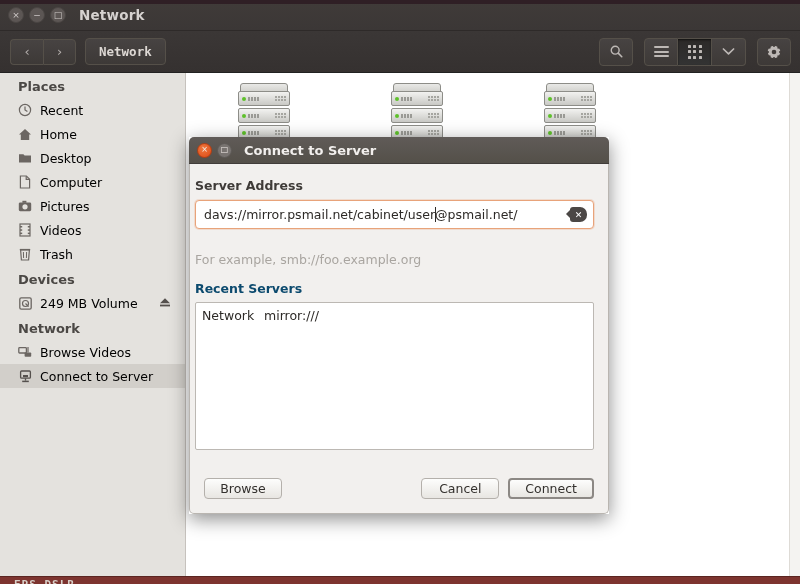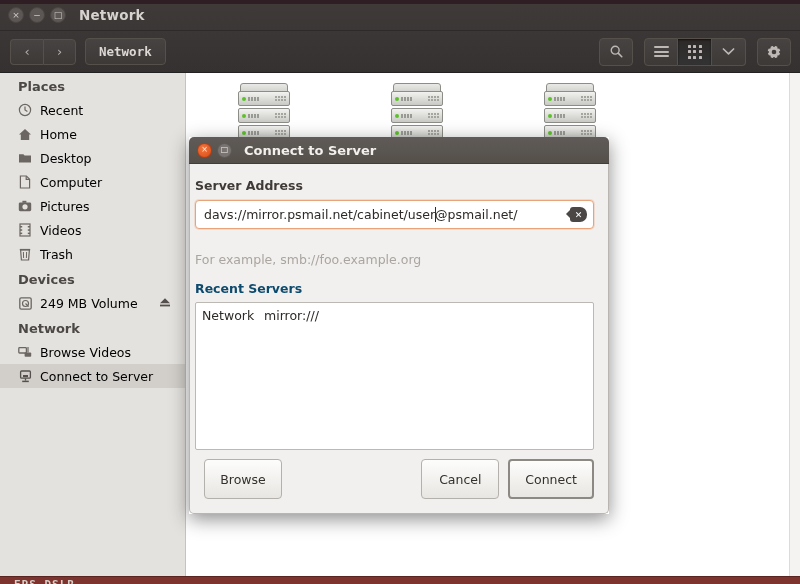--- a/index.html
+++ b/index.html
@@ -207,21 +207,21 @@
     height: 148px; background:#fff; border:1px solid #bcb8b3; border-radius:2px;
     padding: 4px 0 0 0; overflow:hidden;
   }
   .lrow { display:flex; font-size:12.5px; color:#2d2a27; padding: 1px 0 1px 6px; }
   .lrow .c1 { width: 62px; }
   .btnrow {
     position:absolute; left:14px; right:14px; bottom:14px;
     display:flex; align-items:center;
   }
   .btn {
-    height: 40px; padding: 0 15px; min-width: 78px;
+    height: 21px; padding: 0 15px; min-width: 78px;
     background: linear-gradient(to bottom,#fdfdfc,#e8e6e2);
     border:1px solid #b4b0ab; border-radius:4px;
     font-size:12.5px; color:#33302d;
     display:flex; align-items:center; justify-content:center;
     font-family:"DejaVu Sans","Liberation Sans",sans-serif;
   }
   .btn.default { border:2px solid #8c8884; }
   .spacer { flex:1; }
   .gap { width: 9px; }
 </style>

